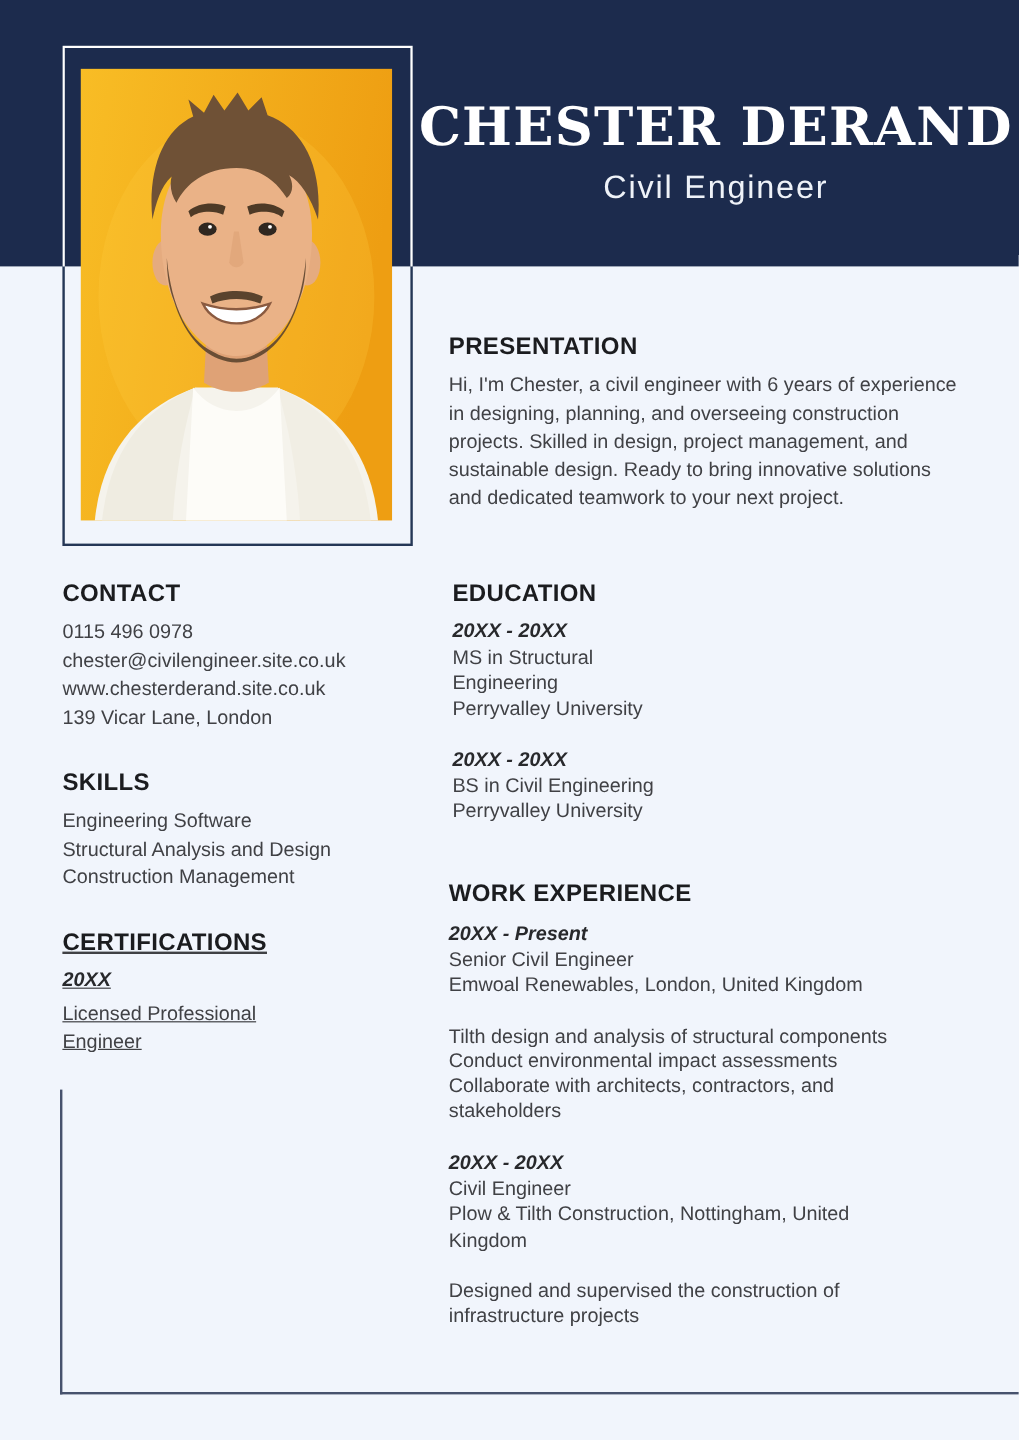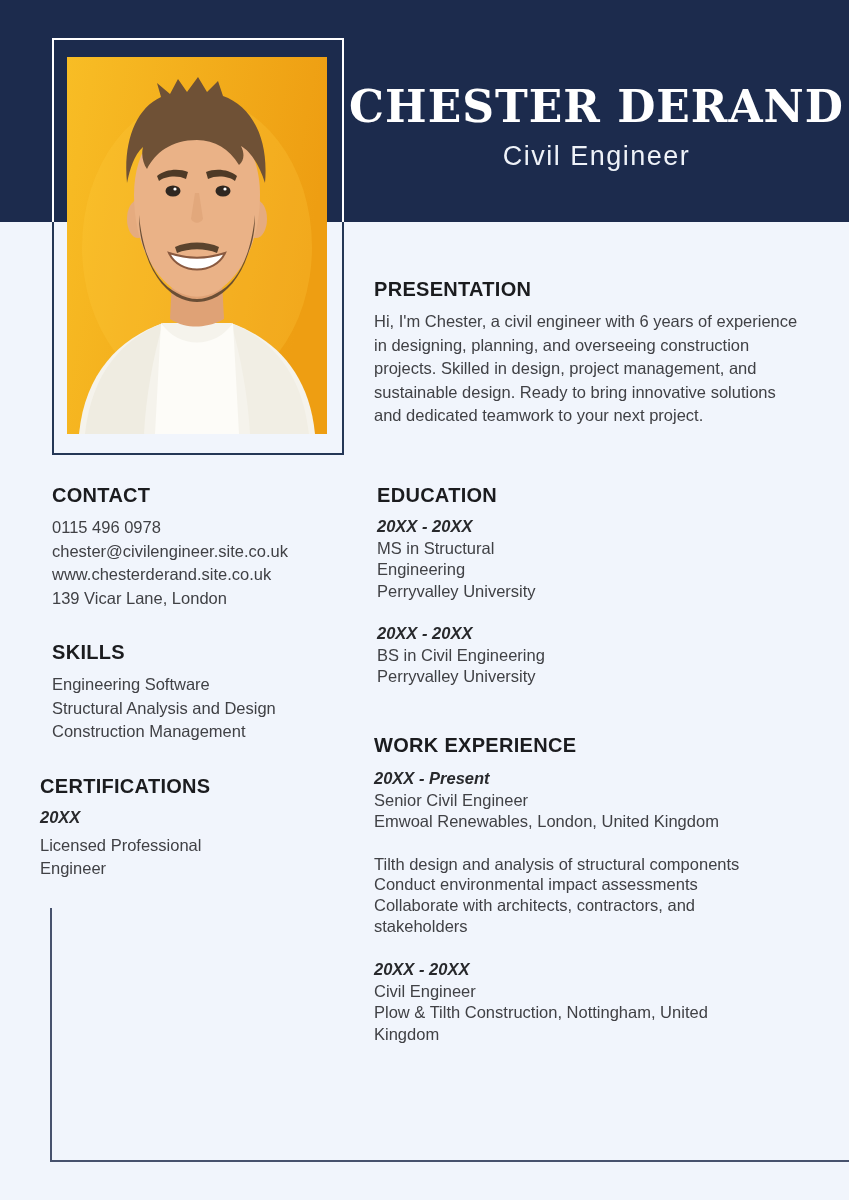--- a/index.html
+++ b/index.html
@@ -35,21 +35,21 @@
     margin:0 0 10px 0;font-size:20px;font-weight:bold;color:var(--heading);
     letter-spacing:.3px;line-height:22px;
   }
   .sec{position:absolute;}
   .txt{font-size:16.5px;line-height:23.6px;color:var(--body_text);}
   .txt-sm{font-size:16.5px;line-height:21.5px;color:var(--body_text);}
   .dates{font-size:16.5px;line-height:21.5px;font-weight:bold;font-style:italic;color:var(--dates);}
 
   .sec-contact{left:52px;top:484px;width:300px;}
   .sec-skills{left:52px;top:641px;width:300px;}
-  .sec-certs{left:40px;top:775px;width:220px;}
+  .sec-certs{left:52px;top:775px;width:220px;text-decoration:underline;}
   .sec-certs .dates{margin-top:2px;margin-bottom:5px;}
   .sec-certs .cert-text{width:200px;}
 
   .sec-presentation{left:374px;top:278px;width:455px;}
   .sec-presentation .txt{width:428px;}
   .sec-education{left:377px;top:484px;width:220px;}
   .edu-entry{width:200px;margin-bottom:21px;}
   .sec-work{left:374px;top:694px;width:420px;}
   .sec-work h2.sec-h{margin-bottom:12px;margin-top:40px;}
   .job{width:390px;margin-bottom:22px;}
@@ -169,17 +169,20 @@
       <div class="duty">Tilth design and analysis of structural components</div>
       <div class="duty">Conduct environmental impact assessments</div>
       <div class="duty">Collaborate with architects, contractors, and stakeholders</div>
     </div>
   </div>
 
   <div class="job">
     <div class="dates">20XX - 20XX</div>
     <div class="txt-sm">Civil Engineer</div>
     <div class="txt-sm">Plow &amp; Tilth Construction, Nottingham, United Kingdom</div>
+    <div class="duties">
+      <div class="duty">Designed and supervised the construction of infrastructure projects</div>
+    </div>
   </div>
 </section>
 
 <div class="rule-v"></div>
 <div class="rule-h"></div>
 
 </body></html>

